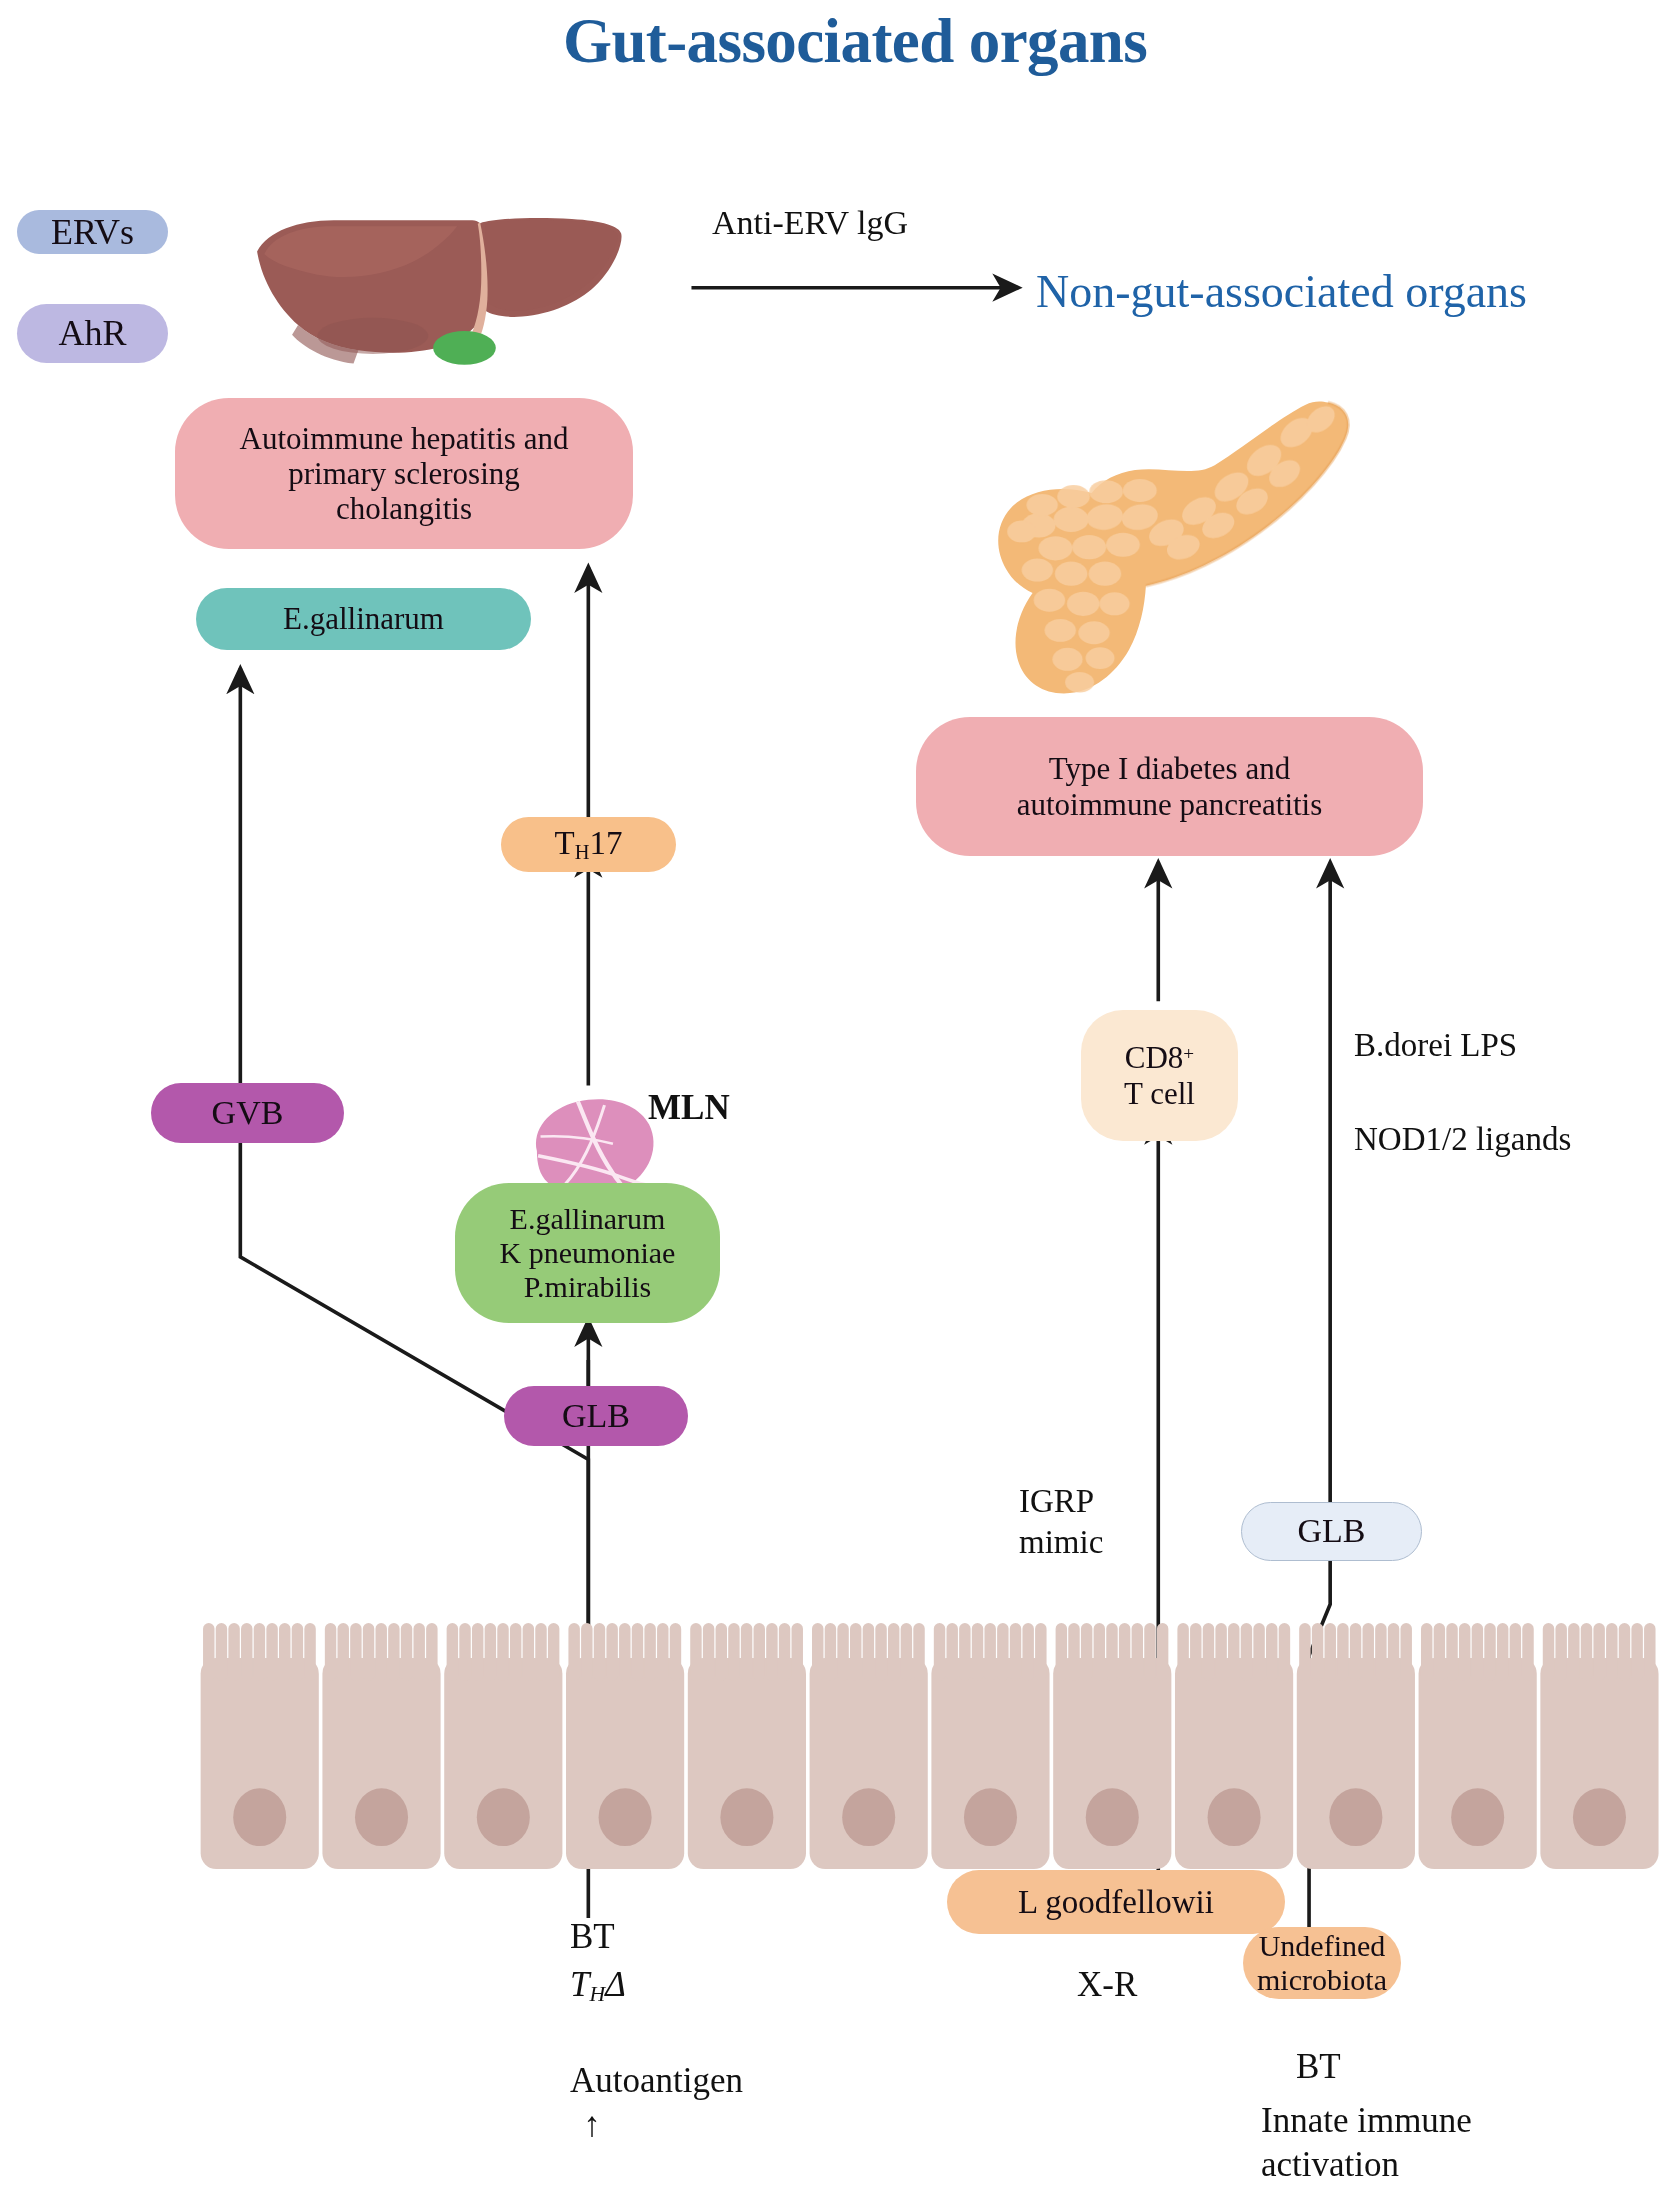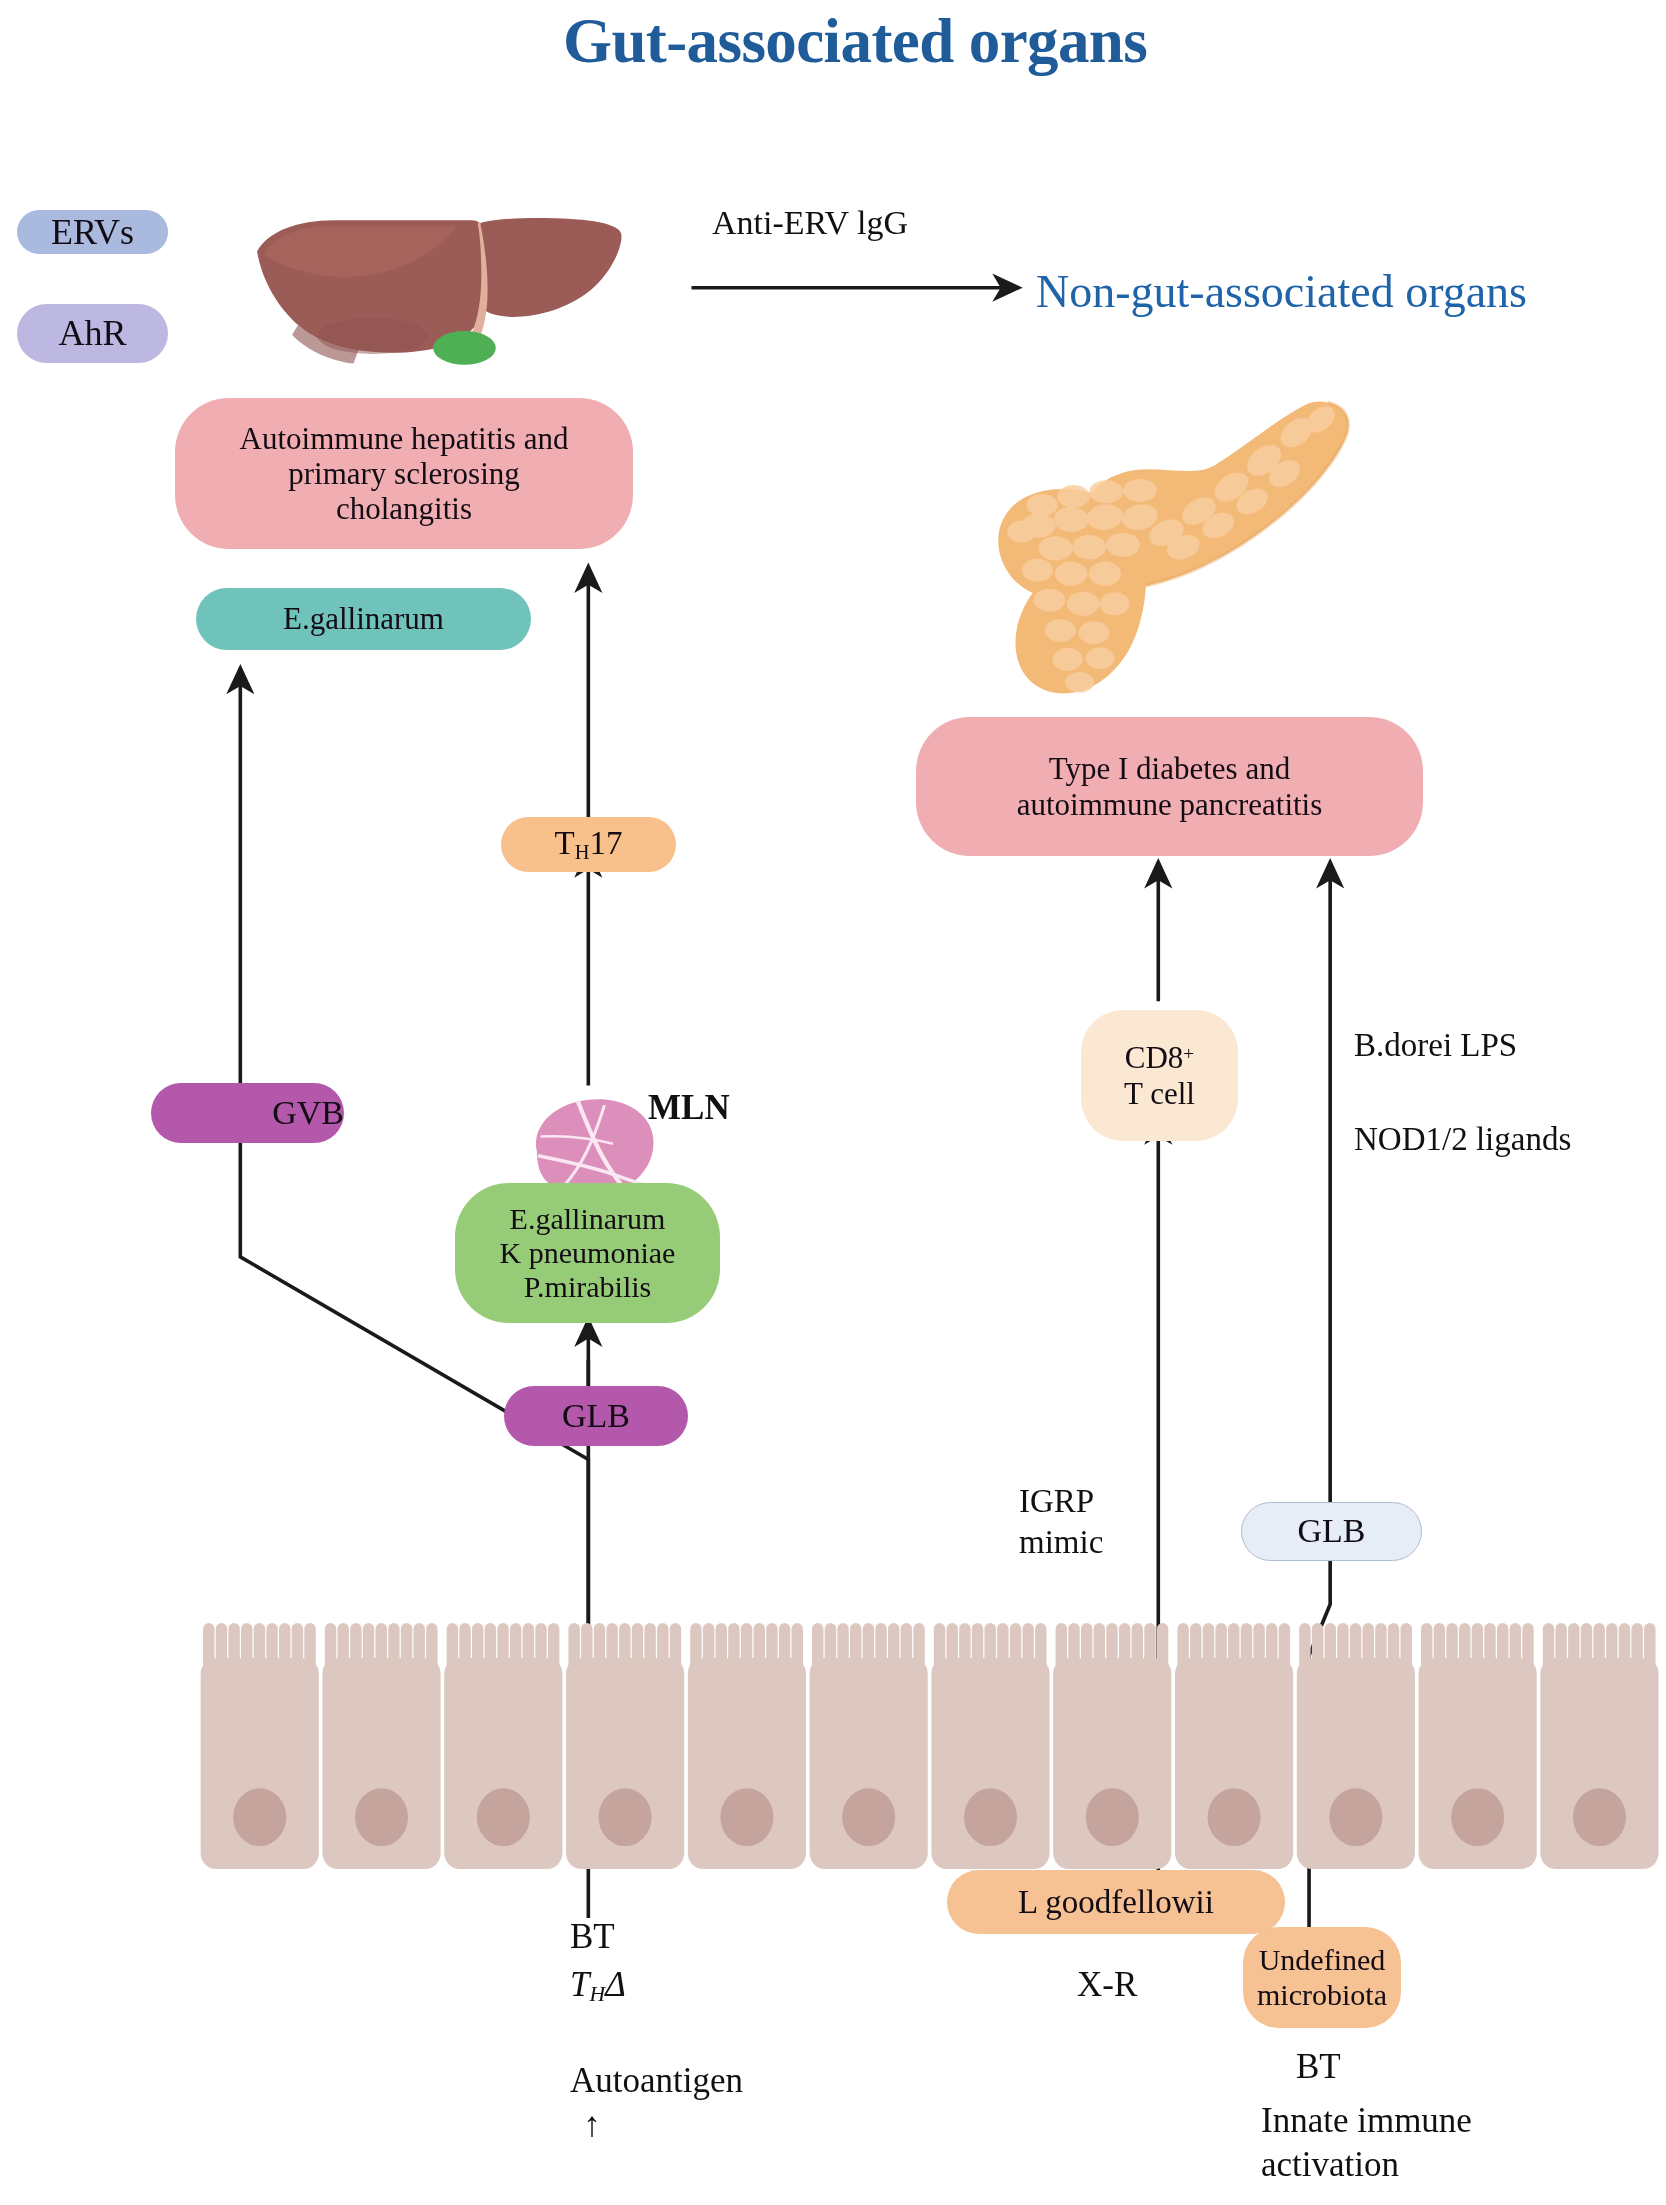--- a/index.html
+++ b/index.html
@@ -129,21 +129,21 @@
   <div class="abs roundbox" style="left:175px; top:398px; width:458px; height:151px; background:#f0aeb2; font-size:31px;">
     <span class="pill-text">Autoimmune hepatitis and
 primary sclerosing
 cholangitis</span>
   </div>
 
   <div class="abs pill" style="left:196px; top:588px; width:335px; height:62px; background:#6fc3bb; font-size:31px;">
     <span class="pill-text">E.gallinarum</span>
   </div>
 
-  <div class="abs pill" style="left:151px; top:1083px; width:193px; height:60px; background:#b358ab; font-size:34px;justify-content:flex-end;">
+  <div class="abs pill" style="left:151px; top:1083px; width:193px; height:60px; background:#b358ab; font-size:34px;">
     <span class="pill-text">GVB</span>
   </div>
 
   <div class="abs pill" style="left:501px; top:817px; width:175px; height:55px; background:#f8c08a; font-size:33px;">
     <span>T<span class="sub">H</span>17</span>
   </div>
 
   <svg class="abs" style="left:520px; top:1093px;" width="140" height="110" viewBox="0 0 232 182">
     <path d="M28 96 C 20 62, 46 26, 96 14 C 148 2, 196 18, 214 52
              C 232 88, 216 134, 172 158 C 130 180, 74 174, 46 148
@@ -416,21 +416,21 @@
   <div class="abs pill" style="left:947px; top:1870px; width:338px; height:64px; background:#f6c193; font-size:33px;">
     <span class="pill-text">L goodfellowii</span>
   </div>
 
   <div class="abs label" style="left:570px; top:2015px; font-size:35px;">
     <span>Autoantigen</span>
     <span style="margin-left:13.3px;">↑</span>
   </div>
   <div class="abs label" style="left:1077px; top:1963px; font-size:35px;">X-R</div>
 
-  <div class="abs roundbox" style="left:1243px; top:1927px; width:158px; height:101px; background:#f6c193; border-radius:36px; font-size:30px;">
+  <div class="abs roundbox" style="left:1243px; top:1927px; width:158px; height:72px; background:#f6c193; border-radius:36px; font-size:30px;">
     <span class="pill-text">Undefined
 microbiota</span>
   </div>
   <div class="abs label" style="left:1296px; top:2045px; font-size:35px;">BT</div>
   <div class="abs label" style="left:1261px; top:2099px; font-size:35px;">Innate immune
 activation</div>
 
 </div>
 
 

